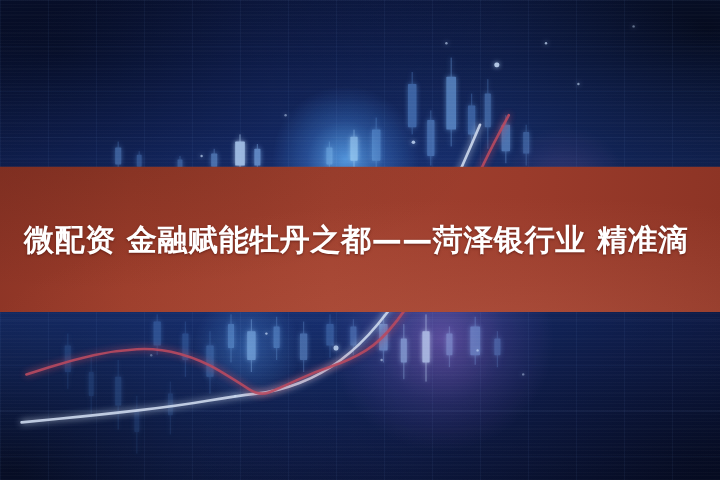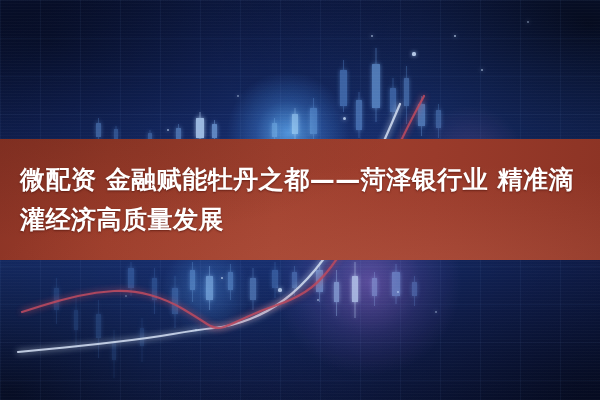--- a/index.html
+++ b/index.html
@@ -298,17 +298,16 @@
       <div class="dot" style="left: 396.7px; top: 290.7px; width: 2.6px; height: 2.6px; opacity: 0.6;"></div>
       <div class="dot" style="left: 434.9px; top: 310.9px; width: 2.2px; height: 2.2px; opacity: 0.45;"></div>
       <div class="dot" style="left: 194.8px; top: 328.8px; width: 2.4px; height: 2.4px; opacity: 0.4;"></div>
       <div class="dot" style="left: 124.9px; top: 294.9px; width: 2.2px; height: 2.2px; opacity: 0.35;"></div>
     </div>
   <div class="layer" id="bg-scan"></div>
 
   <div id="banner">
     <div id="banner-text">
       <span class="bline" id="banner-line-1">微配资 金融赋能牡丹之都——菏泽银行业 精准滴</span>
-      <span class="bline" id="banner-line-2">灌经济高质量发展</span>
     </div>
   </div>
 
 </div>
 
 </body></html>

